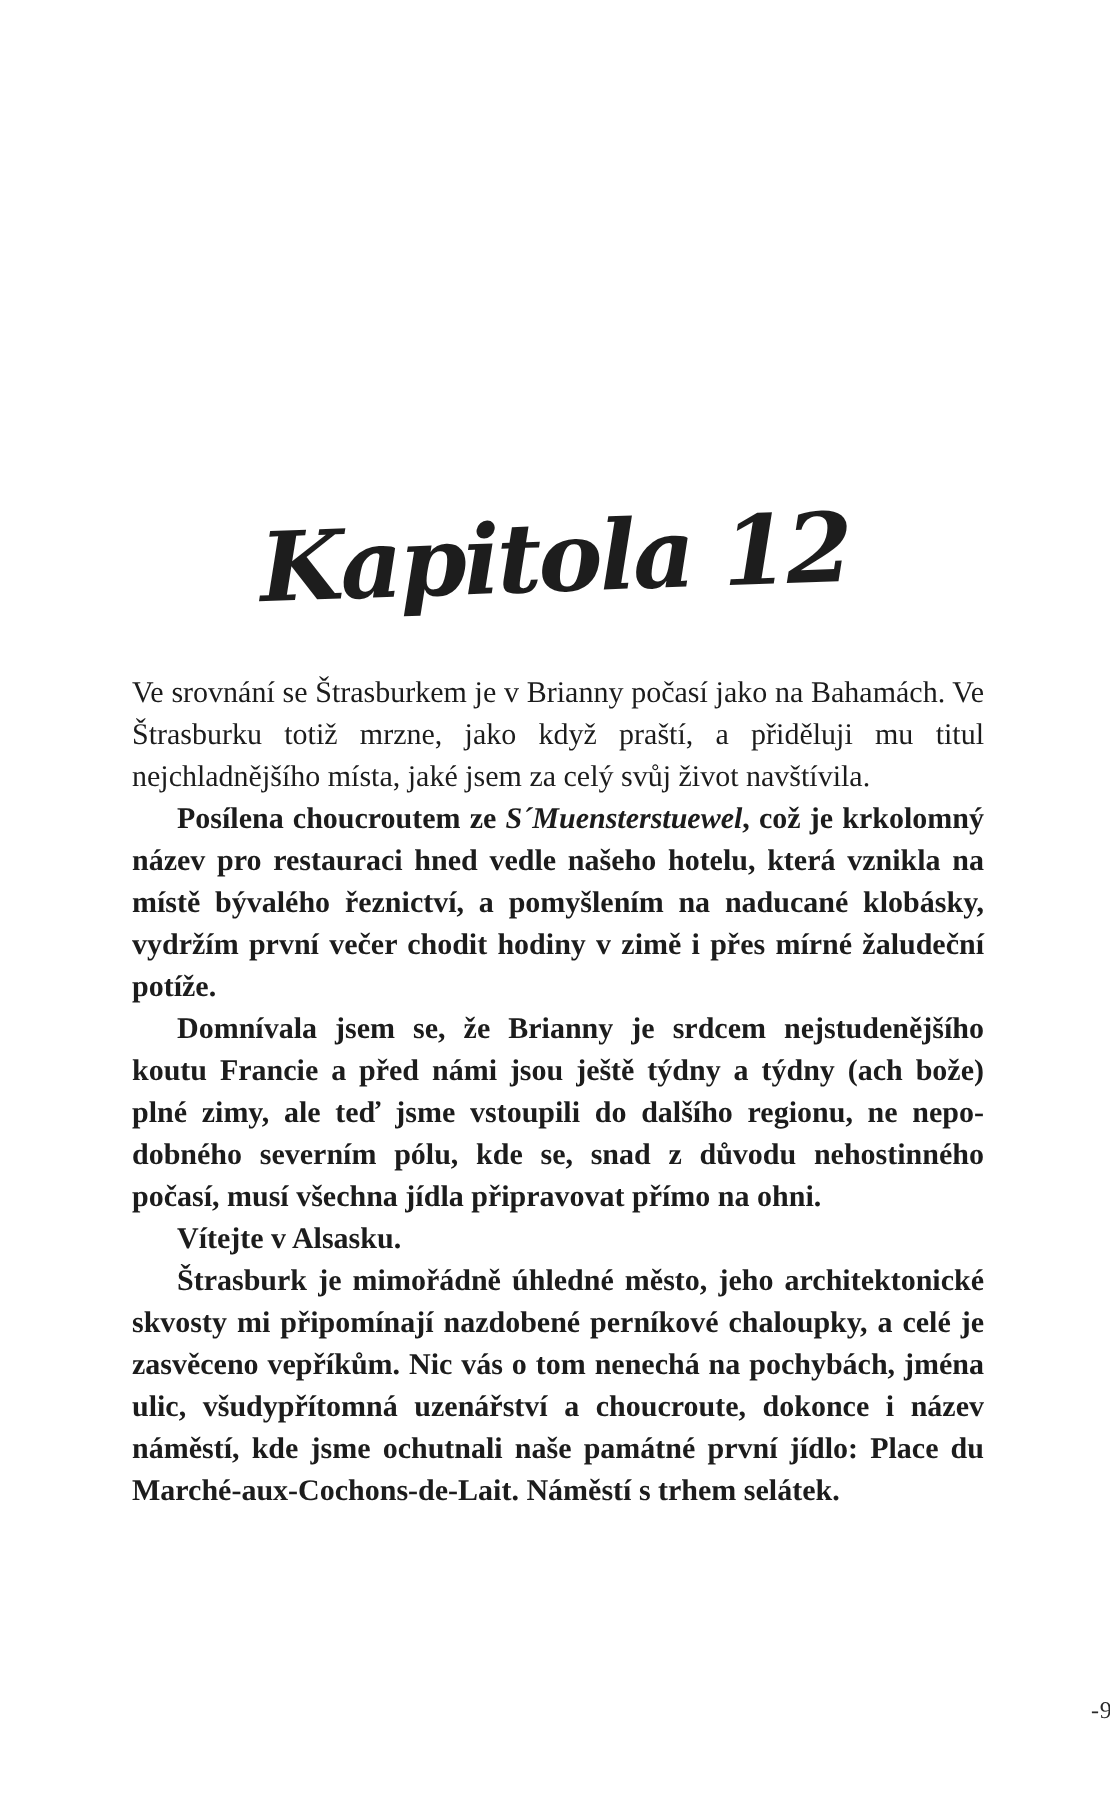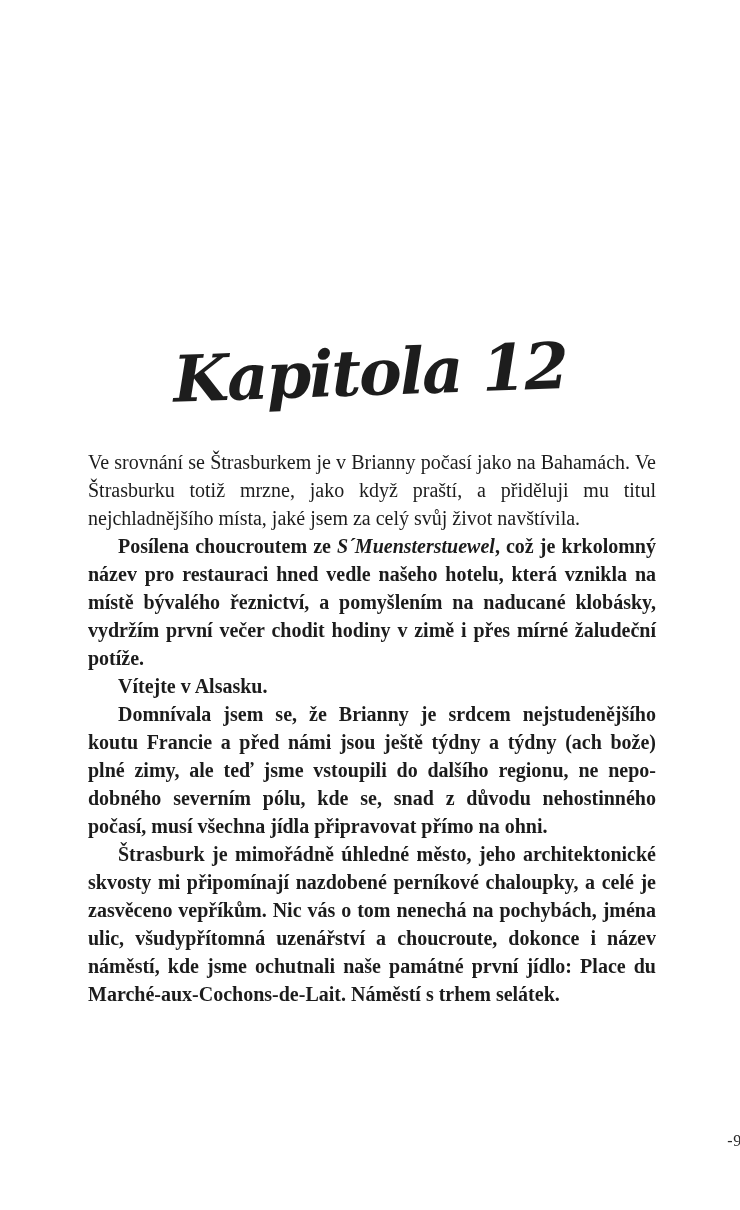--- a/index.html
+++ b/index.html
@@ -72,23 +72,23 @@
 <div class="page">
 
   <h1 class="chapter-title">Kapitola 12</h1>
 
   <div class="body-text">
 
     <p>Ve srovnání se Štrasburkem je v Brianny počasí jako na Ba­hamách. Ve Štrasburku totiž mrzne, jako když praští, a při­děluji mu titul nejchladnějšího místa, jaké jsem za celý svůj život navštívila.</p>
 
     <p class="indent"><span>Posílena choucroutem ze </span><em>S´Muensterstuewel</em><span>, což je krko­lomný název pro restauraci hned vedle našeho hotelu, která vznikla na místě bývalého řeznictví, a pomyšlením na naduca­né klobásky, vydržím první večer chodit hodiny v zimě i přes mírné žaludeční potíže.</span></p>
 
+    <p class="indent">Domnívala jsem se, že Brianny je srdcem nejstudenějšího koutu Francie a před námi jsou ještě týdny a týdny (ach bože) plné zimy, ale teď jsme vstoupili do dalšího regionu, ne nepo­dobného severním pólu, kde se, snad z důvodu nehostinného počasí, musí všechna jídla připravovat přímo na ohni.</p>
+
     <p class="indent">Vítejte v Alsasku.</p>
-
-    <p class="indent">Domnívala jsem se, že Brianny je srdcem nejstudenějšího koutu Francie a před námi jsou ještě týdny a týdny (ach bože) plné zimy, ale teď jsme vstoupili do dalšího regionu, ne nepo­dobného severním pólu, kde se, snad z důvodu nehostinného počasí, musí všechna jídla připravovat přímo na ohni.</p>
 
     <p class="indent">Štrasburk je mimořádně úhledné město, jeho architekto­nické skvosty mi připomínají nazdobené perníkové chaloupky, a celé je zasvěceno vepříkům. Nic vás o tom nenechá na po­chybách, jména ulic, všudypřítomná uzenářství a choucrou­te, dokonce i název náměstí, kde jsme ochutnali naše památné první jídlo: Place du Marché-aux-Cochons-de-Lait. Náměstí s trhem selátek.</p>
 
   </div>
 
   <div class="page-number">-99-</div>
 
 </div>
 
 </body></html>

